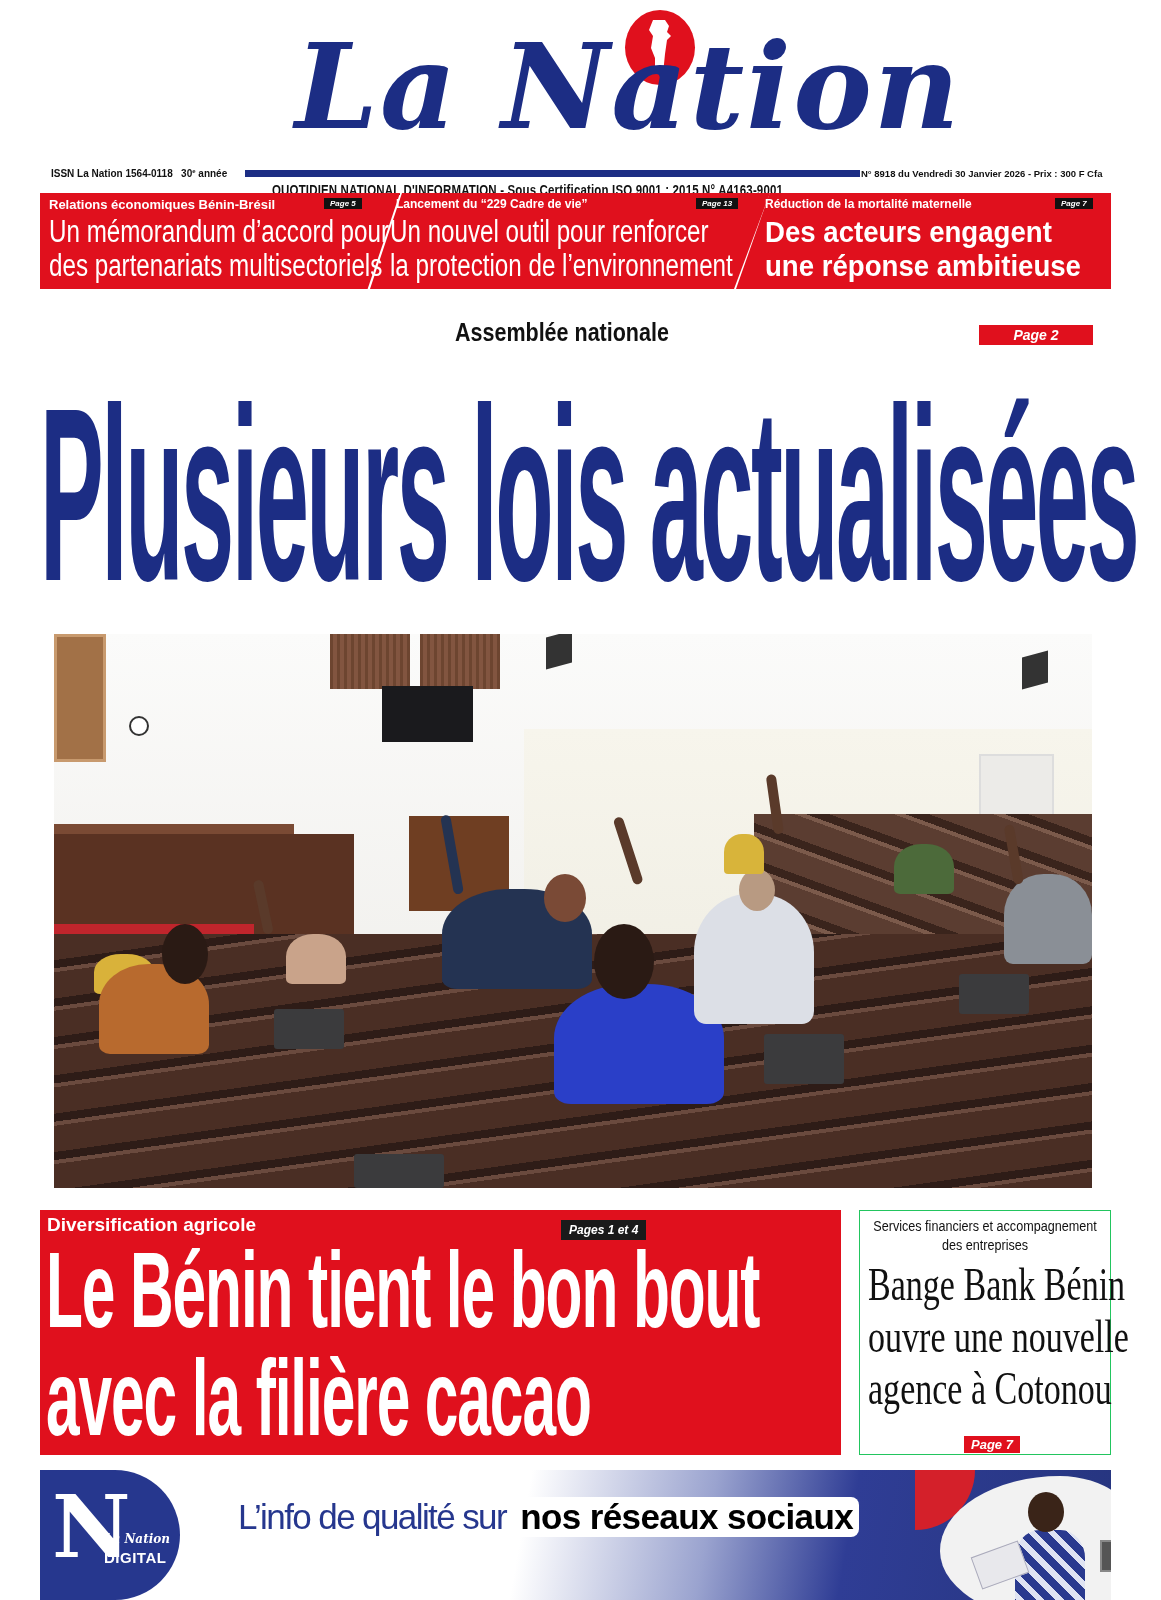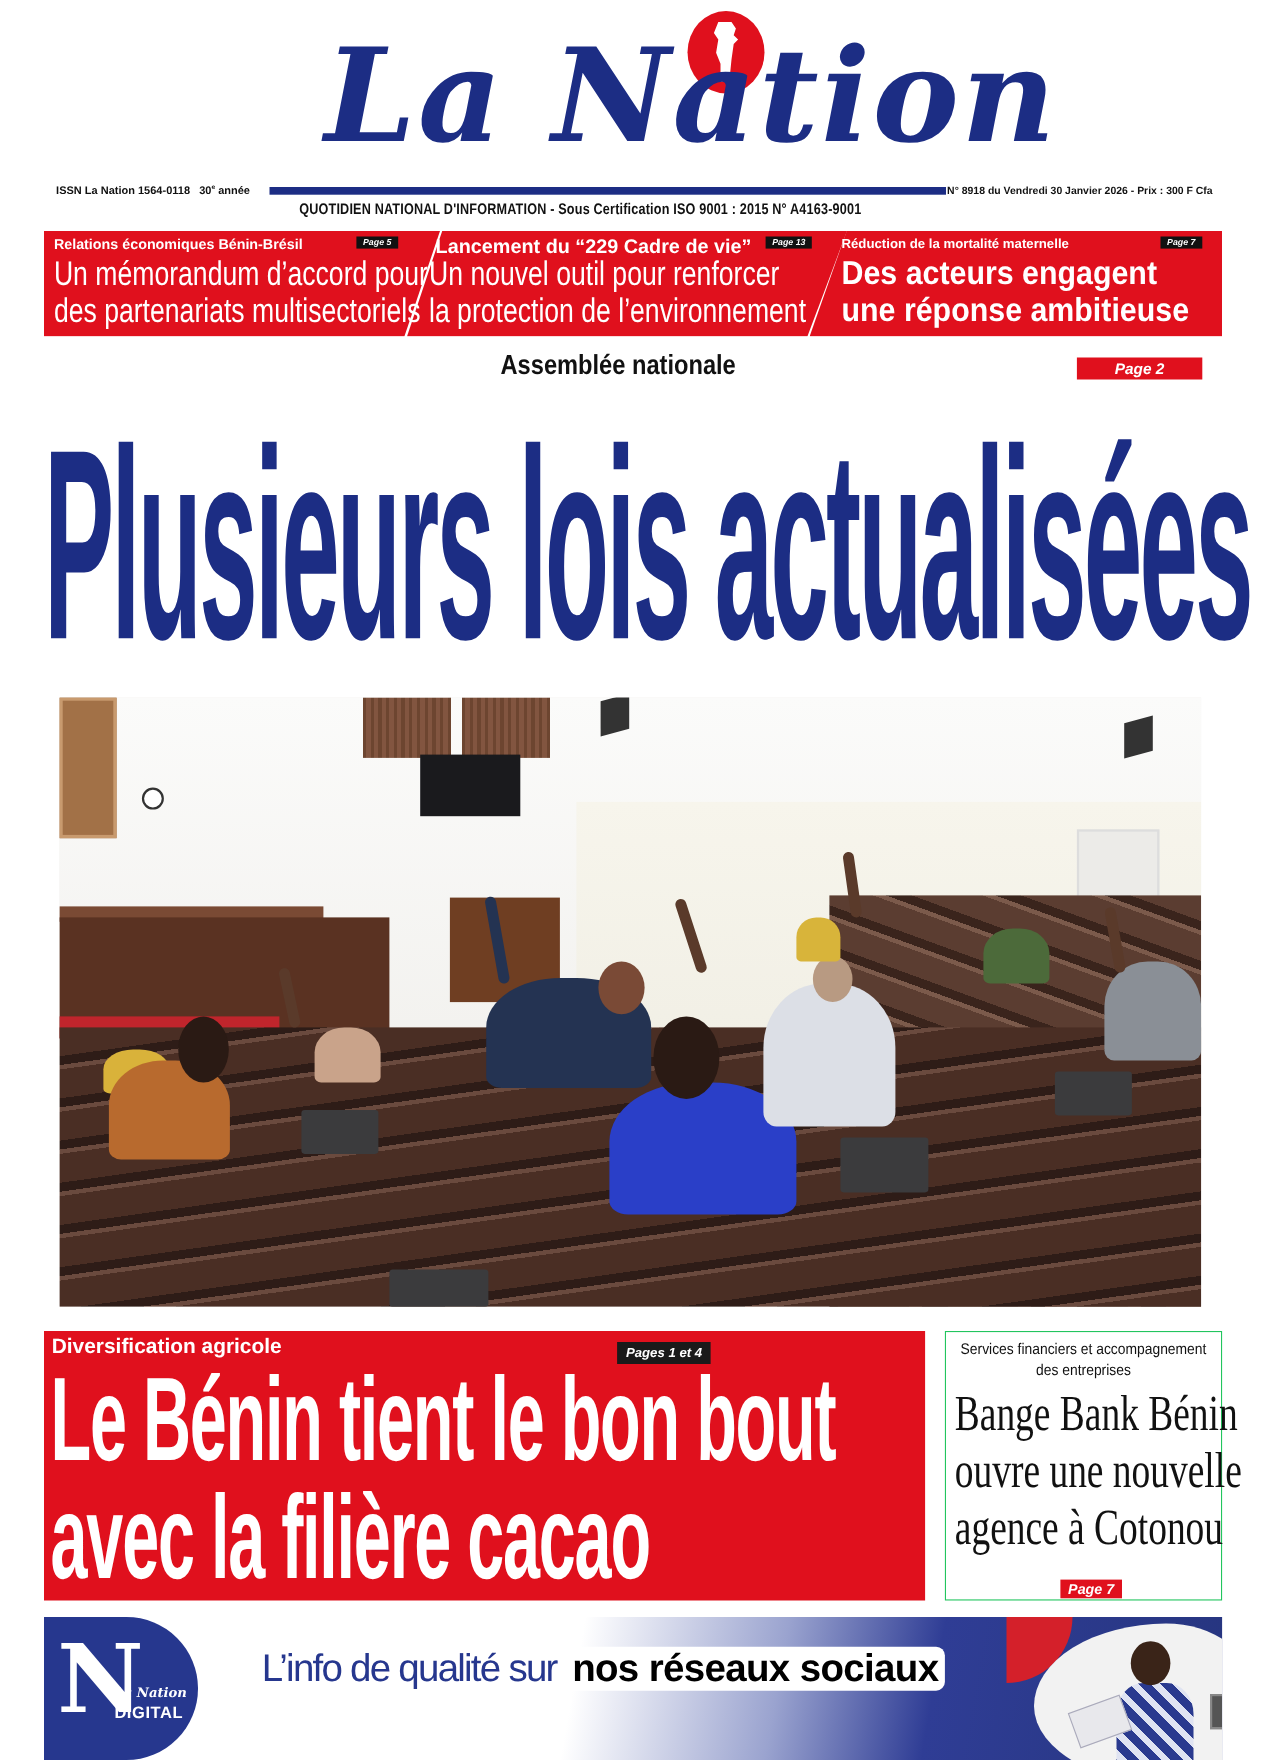--- a/index.html
+++ b/index.html
@@ -37,21 +37,21 @@
       white-space: nowrap; color: #111;
     }
     .tagline {
       position: absolute; left: 272px; top: 182px; font-size: 14px; font-weight: bold;
       white-space: nowrap; letter-spacing: 0.2px; color: #111;
       transform: scaleX(0.82); transform-origin: left top;
       font-family: "Liberation Sans Narrow", "Liberation Sans", sans-serif;
     }
 
     
-    .teasers { position: absolute; left: 40px; top: 210px; width: 1071px; height: 96px; }
+    .teasers { position: absolute; left: 40px; top: 193px; width: 1071px; height: 96px; }
     .teaser-bg {
       position: absolute; top: 0; height: 96px; background: #e0101d;
     }
     .t1 { left: 0; width: 360px; clip-path: polygon(0 0, 100% 0, 91% 100%, 0 100%); }
     .t2 { left: 330px; width: 400px; clip-path: polygon(8% 0, 100% 0, 91% 100%, 0 100%); }
     .t3 { left: 696px; width: 375px; clip-path: polygon(9% 0, 100% 0, 100% 100%, 0 100%); }
 
     .teaser { position: absolute; top: 0; height: 96px; color: #fff; }
     .teaser .kicker {
       position: absolute; top: 4px; font-size: 13px; font-weight: bold; white-space: nowrap;
@@ -243,21 +243,21 @@
   <article class="teaser" style="left:9px; width:320px;">
     <span class="kicker" style="left:0;">Relations économiques Bénin-Brésil</span>
     <span class="page-tag" style="left:275px;">Page 5</span>
     <div class="title" style="left:0;">
       <div>Un mémorandum d’accord pour</div>
       <div>des partenariats multisectoriels</div>
     </div>
   </article>
 
   <article class="teaser" style="left:350px; width:340px;">
-    <span class="kicker" style="left:6px; font-size:18px;">Lancement du “229 Cadre de vie”</span>
+    <span class="kicker" style="left:6px; font-size:12px;">Lancement du “229 Cadre de vie”</span>
     <span class="page-tag" style="left:306px;">Page 13</span>
     <div class="title" style="left:0;">
       <div>Un nouvel outil pour renforcer</div>
       <div>la protection de l’environnement</div>
     </div>
   </article>
 
   <article class="teaser" style="left:725px; width:340px;">
     <span class="kicker" style="left:0; font-size:12px; font-weight:bold;">Réduction de la mortalité maternelle</span>
     <span class="page-tag" style="left:290px;">Page 7</span>

